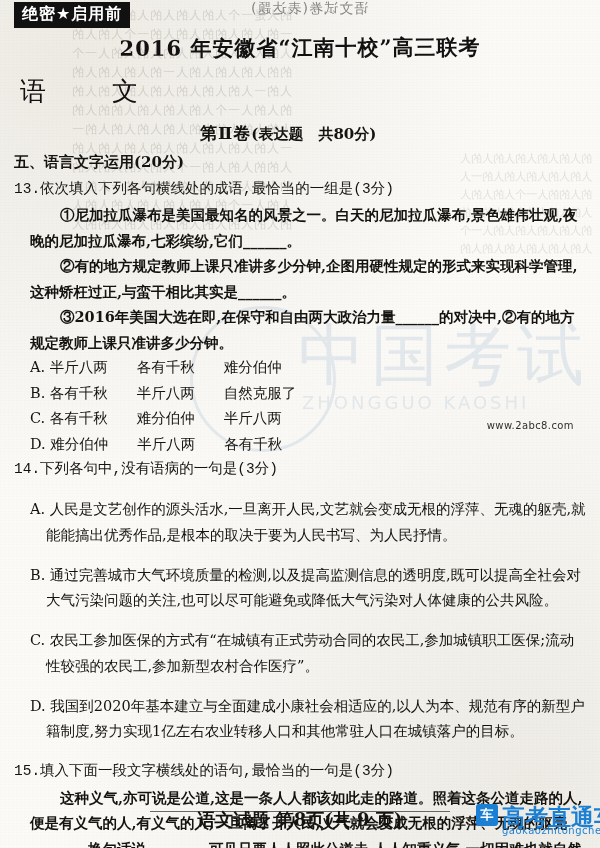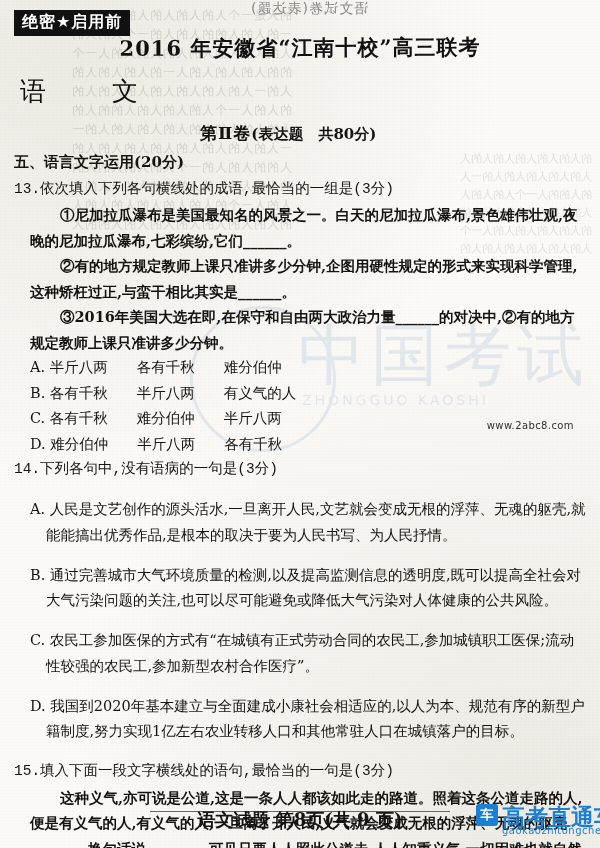--- a/index.html
+++ b/index.html
@@ -85,39 +85,38 @@
     left: 128px; top: 10px;
     font-size: 67px;
     font-family: "DejaVu Serif", "Liberation Serif", serif;
     color: #8aa9c8;
     letter-spacing: 6px;
     white-space: nowrap;
   }
   .wm-small {
     position: absolute;
     left: 132px; top: 92px;
-    font-size: 14px;
+    font-size: 18px;
     color: #8aa9c8;
     letter-spacing: 3px;
     white-space: nowrap;
   }
 
   
   .topsecret {
     position: absolute;
     left: 14px;
     top: 2px;
     background: #111;
     color: #fff;
     font-size: 16px;
     font-weight: bold;
     padding: 2px 8px 3px 8px;
     letter-spacing: 1px;
     font-family: "DejaVu Sans", "Liberation Sans", sans-serif;
-    margin-top: 8px;
   }
   .toptab {
     position: absolute;
     left: 250px;
     top: 0px;
     font-size: 14px;
     color: #2b2b2b;
     opacity: .55;
     letter-spacing: 1px;
     transform: scaleX(-1);
@@ -329,21 +328,21 @@
     <p class="sec-title">五、语言文字运用(20分)</p>
 
     <p class="q-stem hang">
       <span>13.</span><span>依次填入下列各句横线处的成语,最恰当的一组是(3分)</span>
     </p>
     <p class="sub indent2">①尼加拉瓜瀑布是美国最知名的风景之一。白天的尼加拉瓜瀑布,景色雄伟壮观,夜晚的尼加拉瓜瀑布,七彩缤纷,它们______。</p>
     <p class="sub indent2">②有的地方规定教师上课只准讲多少分钟,企图用硬性规定的形式来实现科学管理,这种矫枉过正,与蛮干相比其实是______。</p>
     <p class="sub indent2">③2016年美国大选在即,在保守和自由两大政治力量______的对决中,②有的地方规定教师上课只准讲多少分钟。</p>
     <div class="opt-wrap">
       <p class="opt">A. 半斤八两　　各有千秋　　难分伯仲</p>
-      <p class="opt">B. 各有千秋　　半斤八两　　有义气的人</p>
+      <p class="opt">B. 各有千秋　　半斤八两　　自然克服了</p>
       <p class="opt">C. 各有千秋　　难分伯仲　　半斤八两</p>
       <p class="opt">D. 难分伯仲　　半斤八两　　各有千秋</p>
     </div>
 
     <p class="q-stem hang">
       <span>14.</span><span>下列各句中,没有语病的一句是(3分)</span>
     </p>
     <div class="opt-wrap">
       <p class="hang">A. 人民是文艺创作的源头活水,一旦离开人民,文艺就会变成无根的浮萍、无魂的躯壳,就能能搞出优秀作品,是根本的取决于要为人民书写、为人民抒情。</p>
       <p class="hang">B. 通过完善城市大气环境质量的检测,以及提高监测信息的透明度,既可以提高全社会对大气污染问题的关注,也可以尽可能避免或降低大气污染对人体健康的公共风险。</p>

